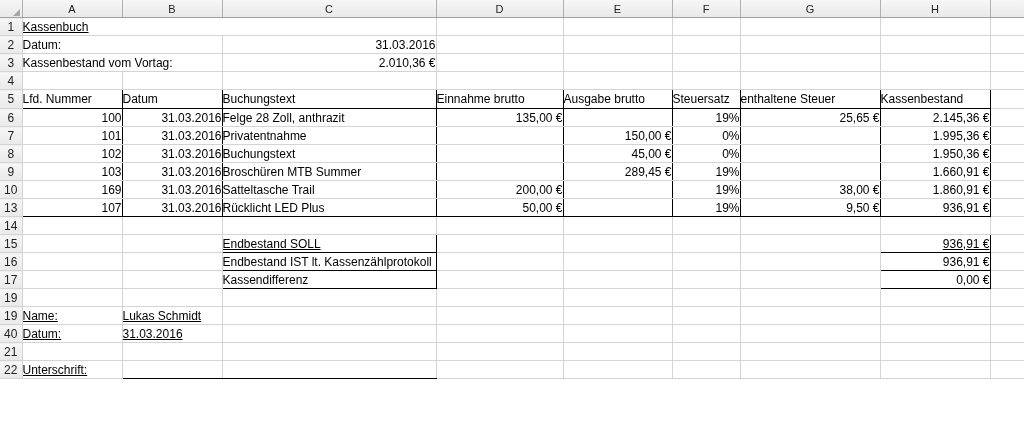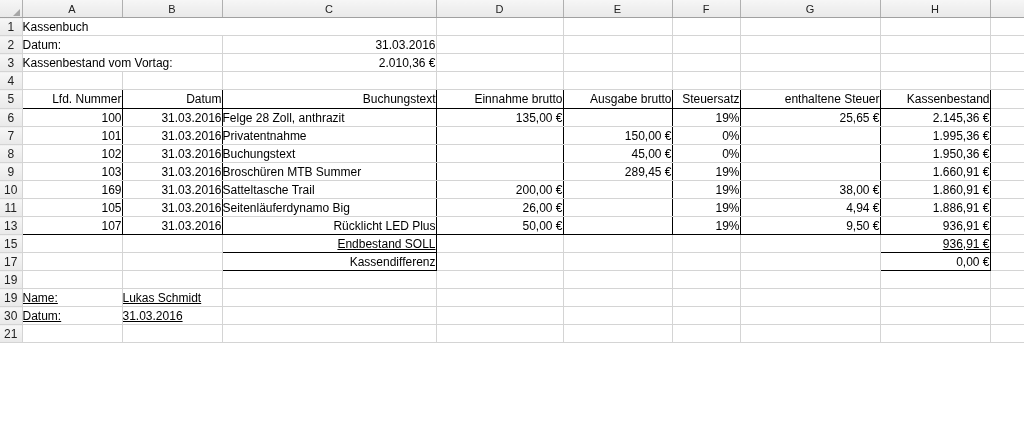--- a/index.html
+++ b/index.html
@@ -75,24 +75,25 @@
   }
   td.cell {
     padding: 0 3px;
   }
   .r { text-align: right; }
   .l { text-align: left; }
   .b { font-weight: bold; text-decoration: underline; }
   .title {
     font-size: 15px;
     font-weight: bold;
+    text-decoration: underline;
   }
   
   .bt { border-top: 1px solid #000 !important; }
-  .bb { border-bottom: 1px solid #000 !important; text-align: right; }
+  .bb { border-bottom: 1px solid #000 !important; }
   .bl { border-left: 1px solid #000 !important; }
   .br { border-right: 1px solid #000 !important; }
   .ul { border-bottom: 1px solid #000 !important; }
   .header-cell {
     font-weight: bold;
     font-size: 12.5px;
   }
 </style>
 </head>
 <body>
@@ -247,61 +248,73 @@
       <td class="cell r br">31.03.2016</td>
       <td class="cell l br">Satteltasche Trail</td>
       <td class="cell r br">200,00 €</td>
       <td class="cell r br"></td>
       <td class="cell r br">19%</td>
       <td class="cell r br">38,00 €</td>
       <td class="cell r br">1.860,91 €</td>
       <td class="cell"></td>
     </tr>
 
-    <tr>
-      <td class="rowhdr">11</td>
-      <td class="cell r bl br">105</td>
-      <td class="cell r br">31.03.2016</td>
-      <td class="cell l br">Seitenläuferdynamo Big</td>
-      <td class="cell r br">26,00 €</td>
-      <td class="cell r br"></td>
-      <td class="cell r br">19%</td>
-      <td class="cell r br">4,94 €</td>
-      <td class="cell r br">1.886,91 €</td>
-      <td class="cell"></td>
-    </tr>
 
 
     <tr>
       <td class="rowhdr">13</td>
       <td class="cell r bl br bb">107</td>
       <td class="cell r br bb">31.03.2016</td>
       <td class="cell l br bb">Rücklicht LED Plus</td>
       <td class="cell r br bb">50,00 €</td>
       <td class="cell r br bb"></td>
       <td class="cell r br bb">19%</td>
       <td class="cell r br bb">9,50 €</td>
       <td class="cell r br bb">936,91 €</td>
       <td class="cell"></td>
     </tr>
 
+    <tr>
+      <td class="rowhdr">14</td>
+      <td class="cell"></td>
+      <td class="cell"></td>
+      <td class="cell"></td>
+      <td class="cell"></td>
+      <td class="cell"></td>
+      <td class="cell"></td>
+      <td class="cell"></td>
+      <td class="cell"></td>
+      <td class="cell"></td>
+    </tr>
 
     <tr>
       <td class="rowhdr">15</td>
       <td class="cell"></td>
       <td class="cell"></td>
       <td class="cell l b bt bb bl br">Endbestand SOLL</td>
       <td class="cell"></td>
       <td class="cell"></td>
       <td class="cell"></td>
       <td class="cell"></td>
       <td class="cell r b bt bb bl br">936,91 €</td>
       <td class="cell"></td>
     </tr>
 
+    <tr>
+      <td class="rowhdr">16</td>
+      <td class="cell"></td>
+      <td class="cell"></td>
+      <td class="cell l bb bl br">Endbestand IST lt. Kassenzählprotokoll</td>
+      <td class="cell"></td>
+      <td class="cell"></td>
+      <td class="cell"></td>
+      <td class="cell"></td>
+      <td class="cell r bb bl br">936,91 €</td>
+      <td class="cell"></td>
+    </tr>
 
     <tr>
       <td class="rowhdr">17</td>
       <td class="cell"></td>
       <td class="cell"></td>
       <td class="cell l bb bl br">Kassendifferenz</td>
       <td class="cell"></td>
       <td class="cell"></td>
       <td class="cell"></td>
       <td class="cell"></td>
@@ -329,21 +342,21 @@
       <td class="cell"></td>
       <td class="cell"></td>
       <td class="cell"></td>
       <td class="cell"></td>
       <td class="cell"></td>
       <td class="cell"></td>
       <td class="cell"></td>
     </tr>
 
     <tr>
-      <td class="rowhdr">30</td>
+      <td class="rowhdr">40</td>
       <td class="cell l b">Datum:</td>
       <td class="cell l b">31.03.2016</td>
       <td class="cell"></td>
       <td class="cell"></td>
       <td class="cell"></td>
       <td class="cell"></td>
       <td class="cell"></td>
       <td class="cell"></td>
       <td class="cell"></td>
     </tr>
@@ -354,15 +367,27 @@
       <td class="cell"></td>
       <td class="cell"></td>
       <td class="cell"></td>
       <td class="cell"></td>
       <td class="cell"></td>
       <td class="cell"></td>
       <td class="cell"></td>
       <td class="cell"></td>
     </tr>
 
+    <tr>
+      <td class="rowhdr">22</td>
+      <td class="cell l b">Unterschrift:</td>
+      <td class="cell l ul"></td>
+      <td class="cell l ul"></td>
+      <td class="cell"></td>
+      <td class="cell"></td>
+      <td class="cell"></td>
+      <td class="cell"></td>
+      <td class="cell"></td>
+      <td class="cell"></td>
+    </tr>
   </tbody>
     </table>
 </div>
 
 </body></html>

